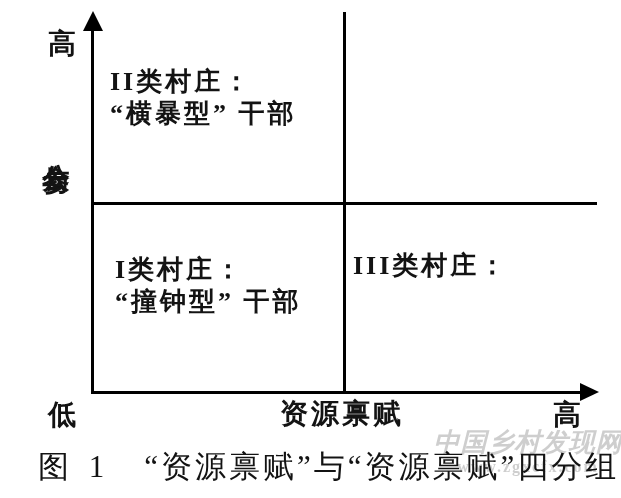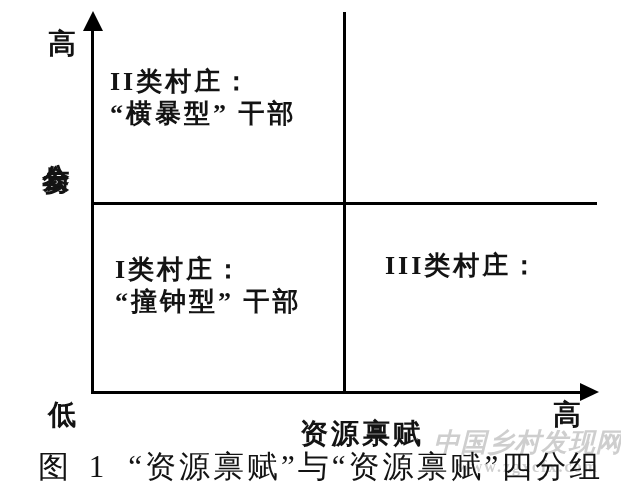--- a/index.html
+++ b/index.html
@@ -53,46 +53,46 @@
   .y-high  { left: 48px;  top: 30px;  }
   .y-low   { left: 48px;  top: 401px; }
   .y-title {
     left: 42px; top: 142px;
     writing-mode: vertical-rl;
     text-orientation: upright;
     font-size: 27px;
     letter-spacing: 1px;
     height: 120px;
   }
-  .x-title { left: 300px; top: 400px; letter-spacing: 3px; margin-top: 20px; }
+  .x-title { left: 280px; top: 400px; letter-spacing: 3px; }
   .x-high  { left: 553px; top: 401px; }
   
   .quad {
     position: absolute;
     font-size: 26px;
     font-weight: bold;
     line-height: 32px;
     letter-spacing: 3px;
     white-space: nowrap;
   }
   .quad-tl { left: 110px; top: 66px;  }
   .quad-tr { left: 363px; top: 69px;  }
   .quad-bl { left: 115px; top: 254px; }
-  .quad-br { left: 385px; top: 250px; }
+  .quad-br { left: 353px; top: 250px; }
   
   .caption {
     position: absolute;
     left: 38px; top: 448px;
     font-size: 31px;
     line-height: 1.2;
     letter-spacing: 3px;
     white-space: nowrap;
     z-index: 2;
   }
-  .caption .caption-prefix { margin-right: 18px; letter-spacing: 6px; }
+  .caption .caption-prefix { margin-right: 34px; letter-spacing: 6px; }
   
   .watermark {
     position: absolute;
     left: 433px; top: 428px;
     width: 190px;
     text-align: center;
     color: #c6c6c6;
     opacity: 0.85;
     z-index: 1;
     pointer-events: none;

